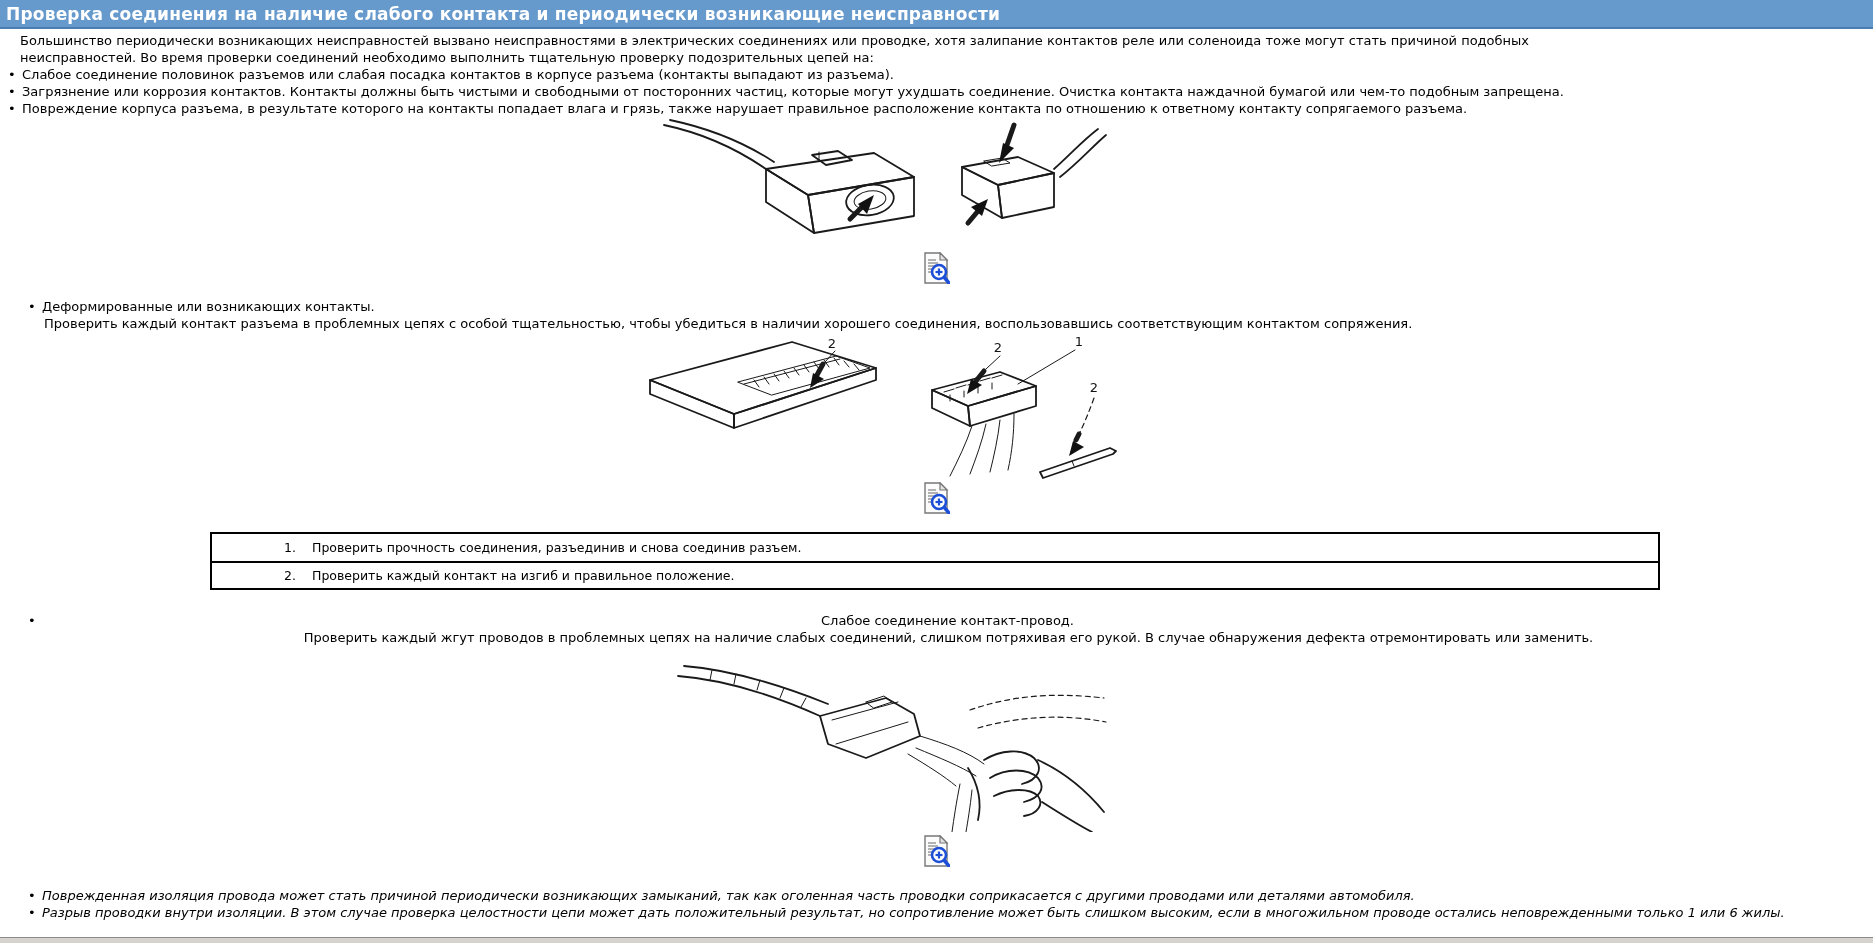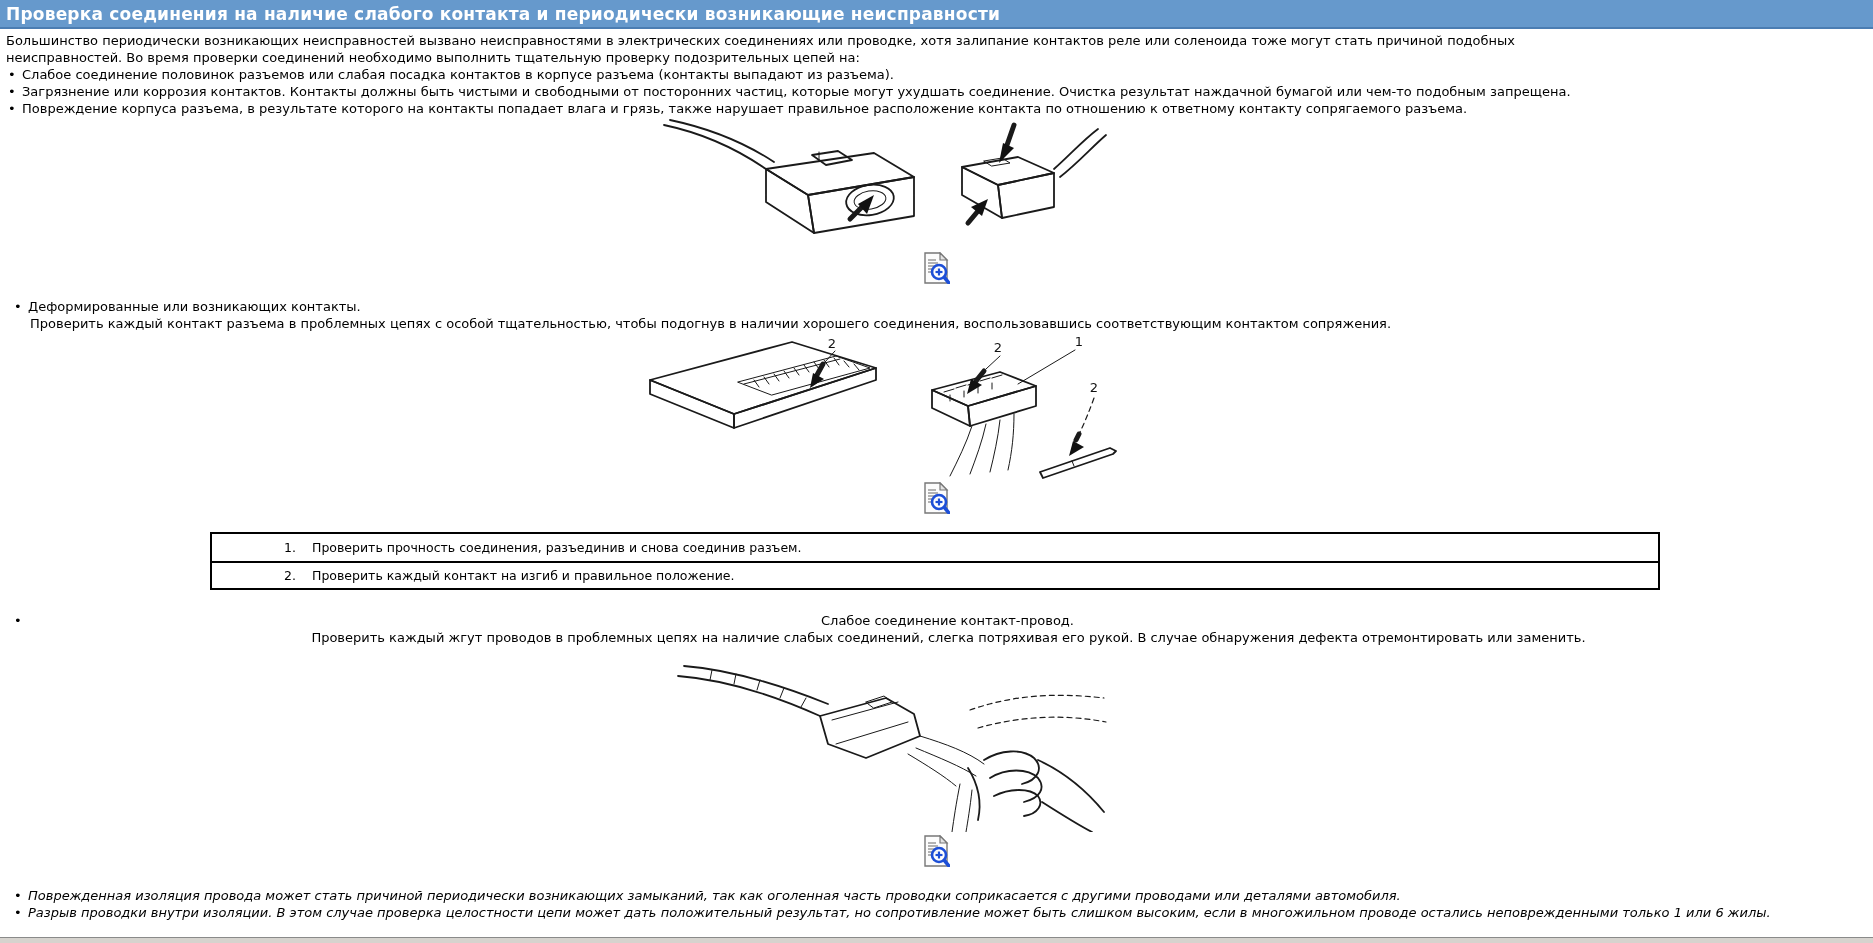--- a/index.html
+++ b/index.html
@@ -24,21 +24,21 @@
   }
   .title-bar h1 {
     color: #ffffff;
     font-size: 17px;
     font-weight: bold;
     letter-spacing: 0.2px;
     white-space: nowrap;
   }
 
   
-  .body-text { padding: 0 6px; line-height: 17px; }
+  .body-text { padding: 0 20px; line-height: 17px; }
   .intro { margin-top: 3px; max-width: 1600px; }
 
   .bullet-line { position: relative; padding-left: 22px; line-height: 17px; }
   .bullet-line::before {
     content: "\2022";
     position: absolute; left: 8px; top: 0;
     font-size: 13px;
   }
   .sub-line { padding-left: 24px; line-height: 17px; }
 
@@ -113,21 +113,21 @@
   </svg>
 
   <div class="title-bar">
     <h1>Проверка соединения на наличие слабого контакта и периодически возникающие неисправности</h1>
   </div>
 
   <p class="body-text intro">Большинство периодически возникающих неисправностей вызвано неисправностями в электрических соединениях или проводке, хотя залипание контактов реле или соленоида тоже могут стать причиной подобных неисправностей. Во время проверки соединений необходимо выполнить тщательную проверку подозрительных цепей на:</p>
 
   <div class="checklist">
     <div class="bullet-line">Слабое соединение половинок разъемов или слабая посадка контактов в корпусе разъема (контакты выпадают из разъема).</div>
-    <div class="bullet-line">Загрязнение или коррозия контактов. Контакты должны быть чистыми и свободными от посторонних частиц, которые могут ухудшать соединение. Очистка результат наждачной бумагой или чем-то подобным запрещена.</div>
+    <div class="bullet-line">Загрязнение или коррозия контактов. Контакты должны быть чистыми и свободными от посторонних частиц, которые могут ухудшать соединение. Очистка контакта наждачной бумагой или чем-то подобным запрещена.</div>
     <div class="bullet-line">Повреждение корпуса разъема, в результате которого на контакты попадает влага и грязь, также нарушает правильное расположение контакта по отношению к ответному контакту сопрягаемого разъема.</div>
   </div>
 
   <div class="fig-row fig1 offset">
     <svg class="sketch" width="460" height="130" viewBox="0 0 460 130">
       <path d="M2,6 C40,14 72,28 104,50"></path>
       <path d="M8,1 C46,9 80,22 112,43"></path>
       <path d="M104,50 L212,34 L252,58 L146,76 Z"></path>
       <path d="M146,76 L252,58 L252,97 L152,114 Z"></path>
       <path d="M104,50 L104,83 L152,114 L146,76 Z"></path>
@@ -152,21 +152,21 @@
   <div class="icon-row">
     <span class="zoom-icon-btn">
       <svg width="27" height="32">
           <use href="#ic-zoom"></use>
         </svg>
     </span>
   </div>
 
   <div class="deformed-block body-text">
     <div class="bullet-line">Деформированные или возникающих контакты.</div>
-    <div class="sub-line">Проверить каждый контакт разъема в проблемных цепях с особой тщательностью, чтобы подогнув в наличии хорошего соединения, воспользовавшись соответствующим контактом сопряжения.</div>
+    <div class="sub-line">Проверить каждый контакт разъема в проблемных цепях с особой тщательностью, чтобы убедиться в наличии хорошего соединения, воспользовавшись соответствующим контактом сопряжения.</div>
   </div>
 
   <div class="fig-row fig2 offset">
     <svg class="sketch" width="500" height="145" viewBox="0 0 500 145">
       <path d="M8,46 L150,8 L234,34 L92,80 Z"></path>
       <path d="M8,46 L8,60 L92,94 L92,80 Z"></path>
       <path d="M92,80 L234,34 L234,46 L92,94 Z"></path>
       <path class="thin" d="M96,48 L194,22 L228,34 L130,61 Z"></path>
       <path class="thin" d="M102,50 L198,25"></path>
       <g class="thin">
@@ -232,21 +232,21 @@
       <span>Проверить прочность соединения, разъединив и снова соединив разъем.</span>
     </div>
     <div class="proc-row">
       <span class="proc-num">2.</span>
       <span>Проверить каждый контакт на изгиб и правильное положение.</span>
     </div>
   </div>
 
   <div class="loose-block body-text">
     <div class="bullet-line">Слабое соединение контакт-провод.</div>
-    <div class="sub-line">Проверить каждый жгут проводов в проблемных цепях на наличие слабых соединений, слегка потряхивая его рукой. В случае обнаружения дефекта отремонтировать или заменить.</div>
+    <div class="sub-line">Проверить каждый жгут проводов в проблемных цепях на наличие слабых соединений, слишком потряхивая его рукой. В случае обнаружения дефекта отремонтировать или заменить.</div>
   </div>
 
   <div class="fig-row fig3 offset">
     <svg class="sketch" width="440" height="176" viewBox="0 0 440 176">
       <path d="M6,20 C58,24 108,42 148,60"></path>
       <path d="M12,10 C64,14 116,32 156,48"></path>
       <g class="thin">
         <path d="M40,14 l-2,10"></path>
           <path d="M64,18 l-2,10"></path>
           <path d="M88,24 l-3,10"></path>

